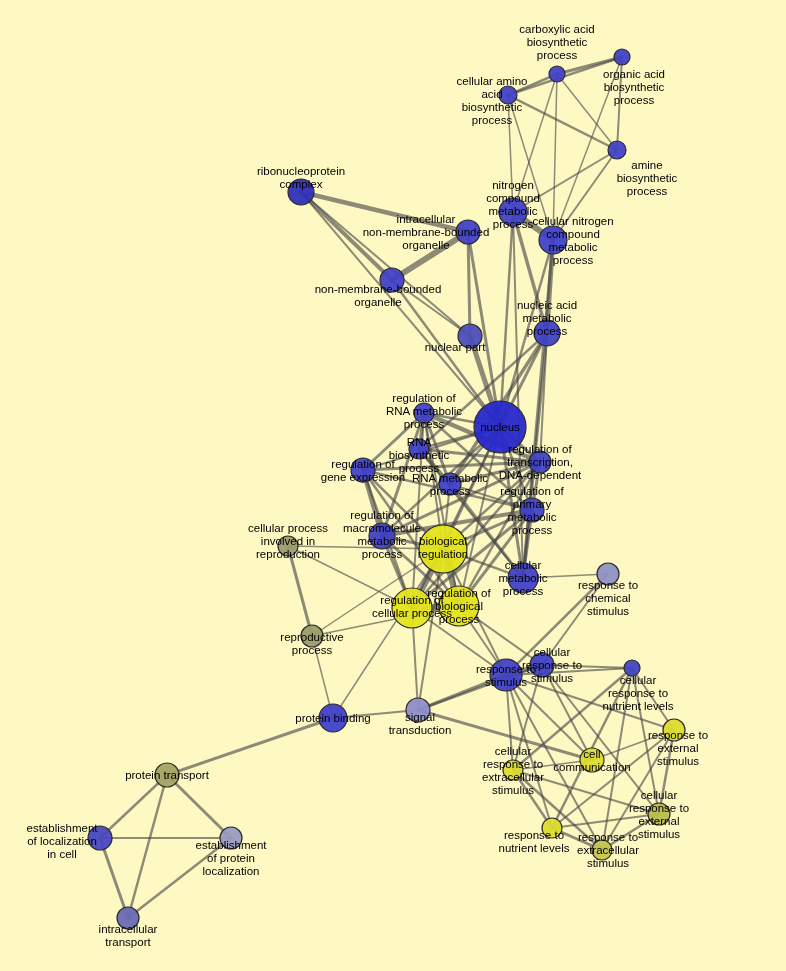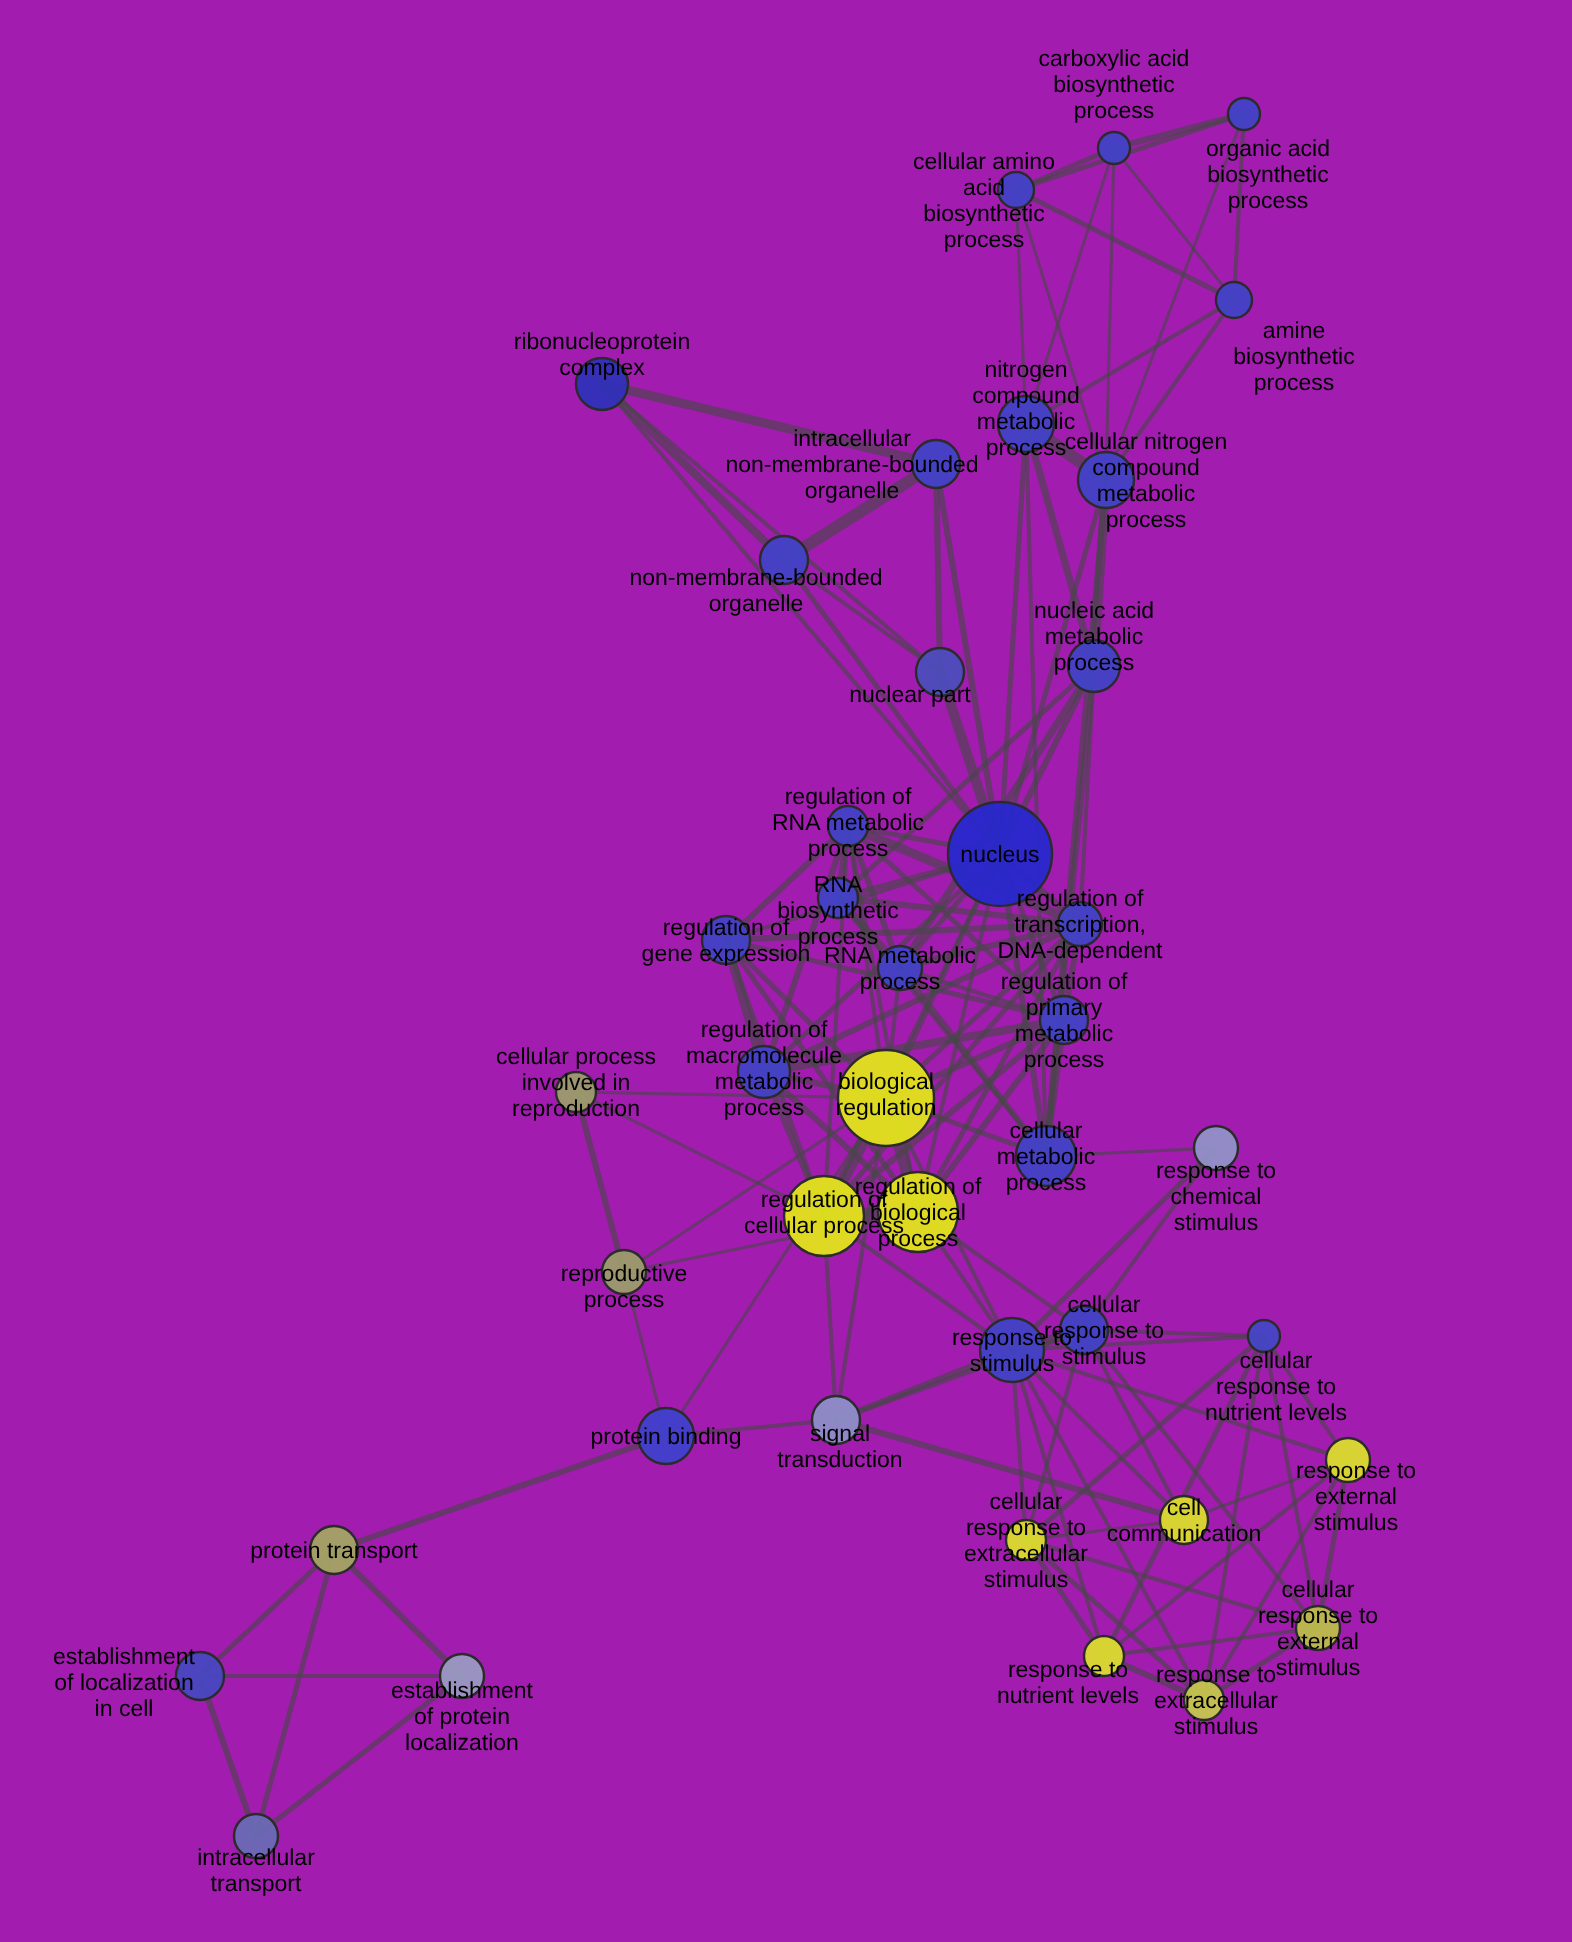--- a/index.html
+++ b/index.html
@@ -8,21 +8,21 @@
     background: #ffffff;
     width: 786px;
     height: 971px;
     overflow: hidden;
     font-family: "Liberation Sans", sans-serif;
   }
   #canvas-wrap {
     position: relative;
     width: 786px;
     height: 971px;
-    background: #a21caf;
+    background: #fef9c3;
   }
   svg { display: block; }
   .node-label {
     font-family: "Liberation Sans", sans-serif;
     font-size: 11.5px;
     fill: #000000;
     pointer-events: none;
   }
   .edge { stroke-linecap: round; }
   circle.node { cursor: pointer; }

